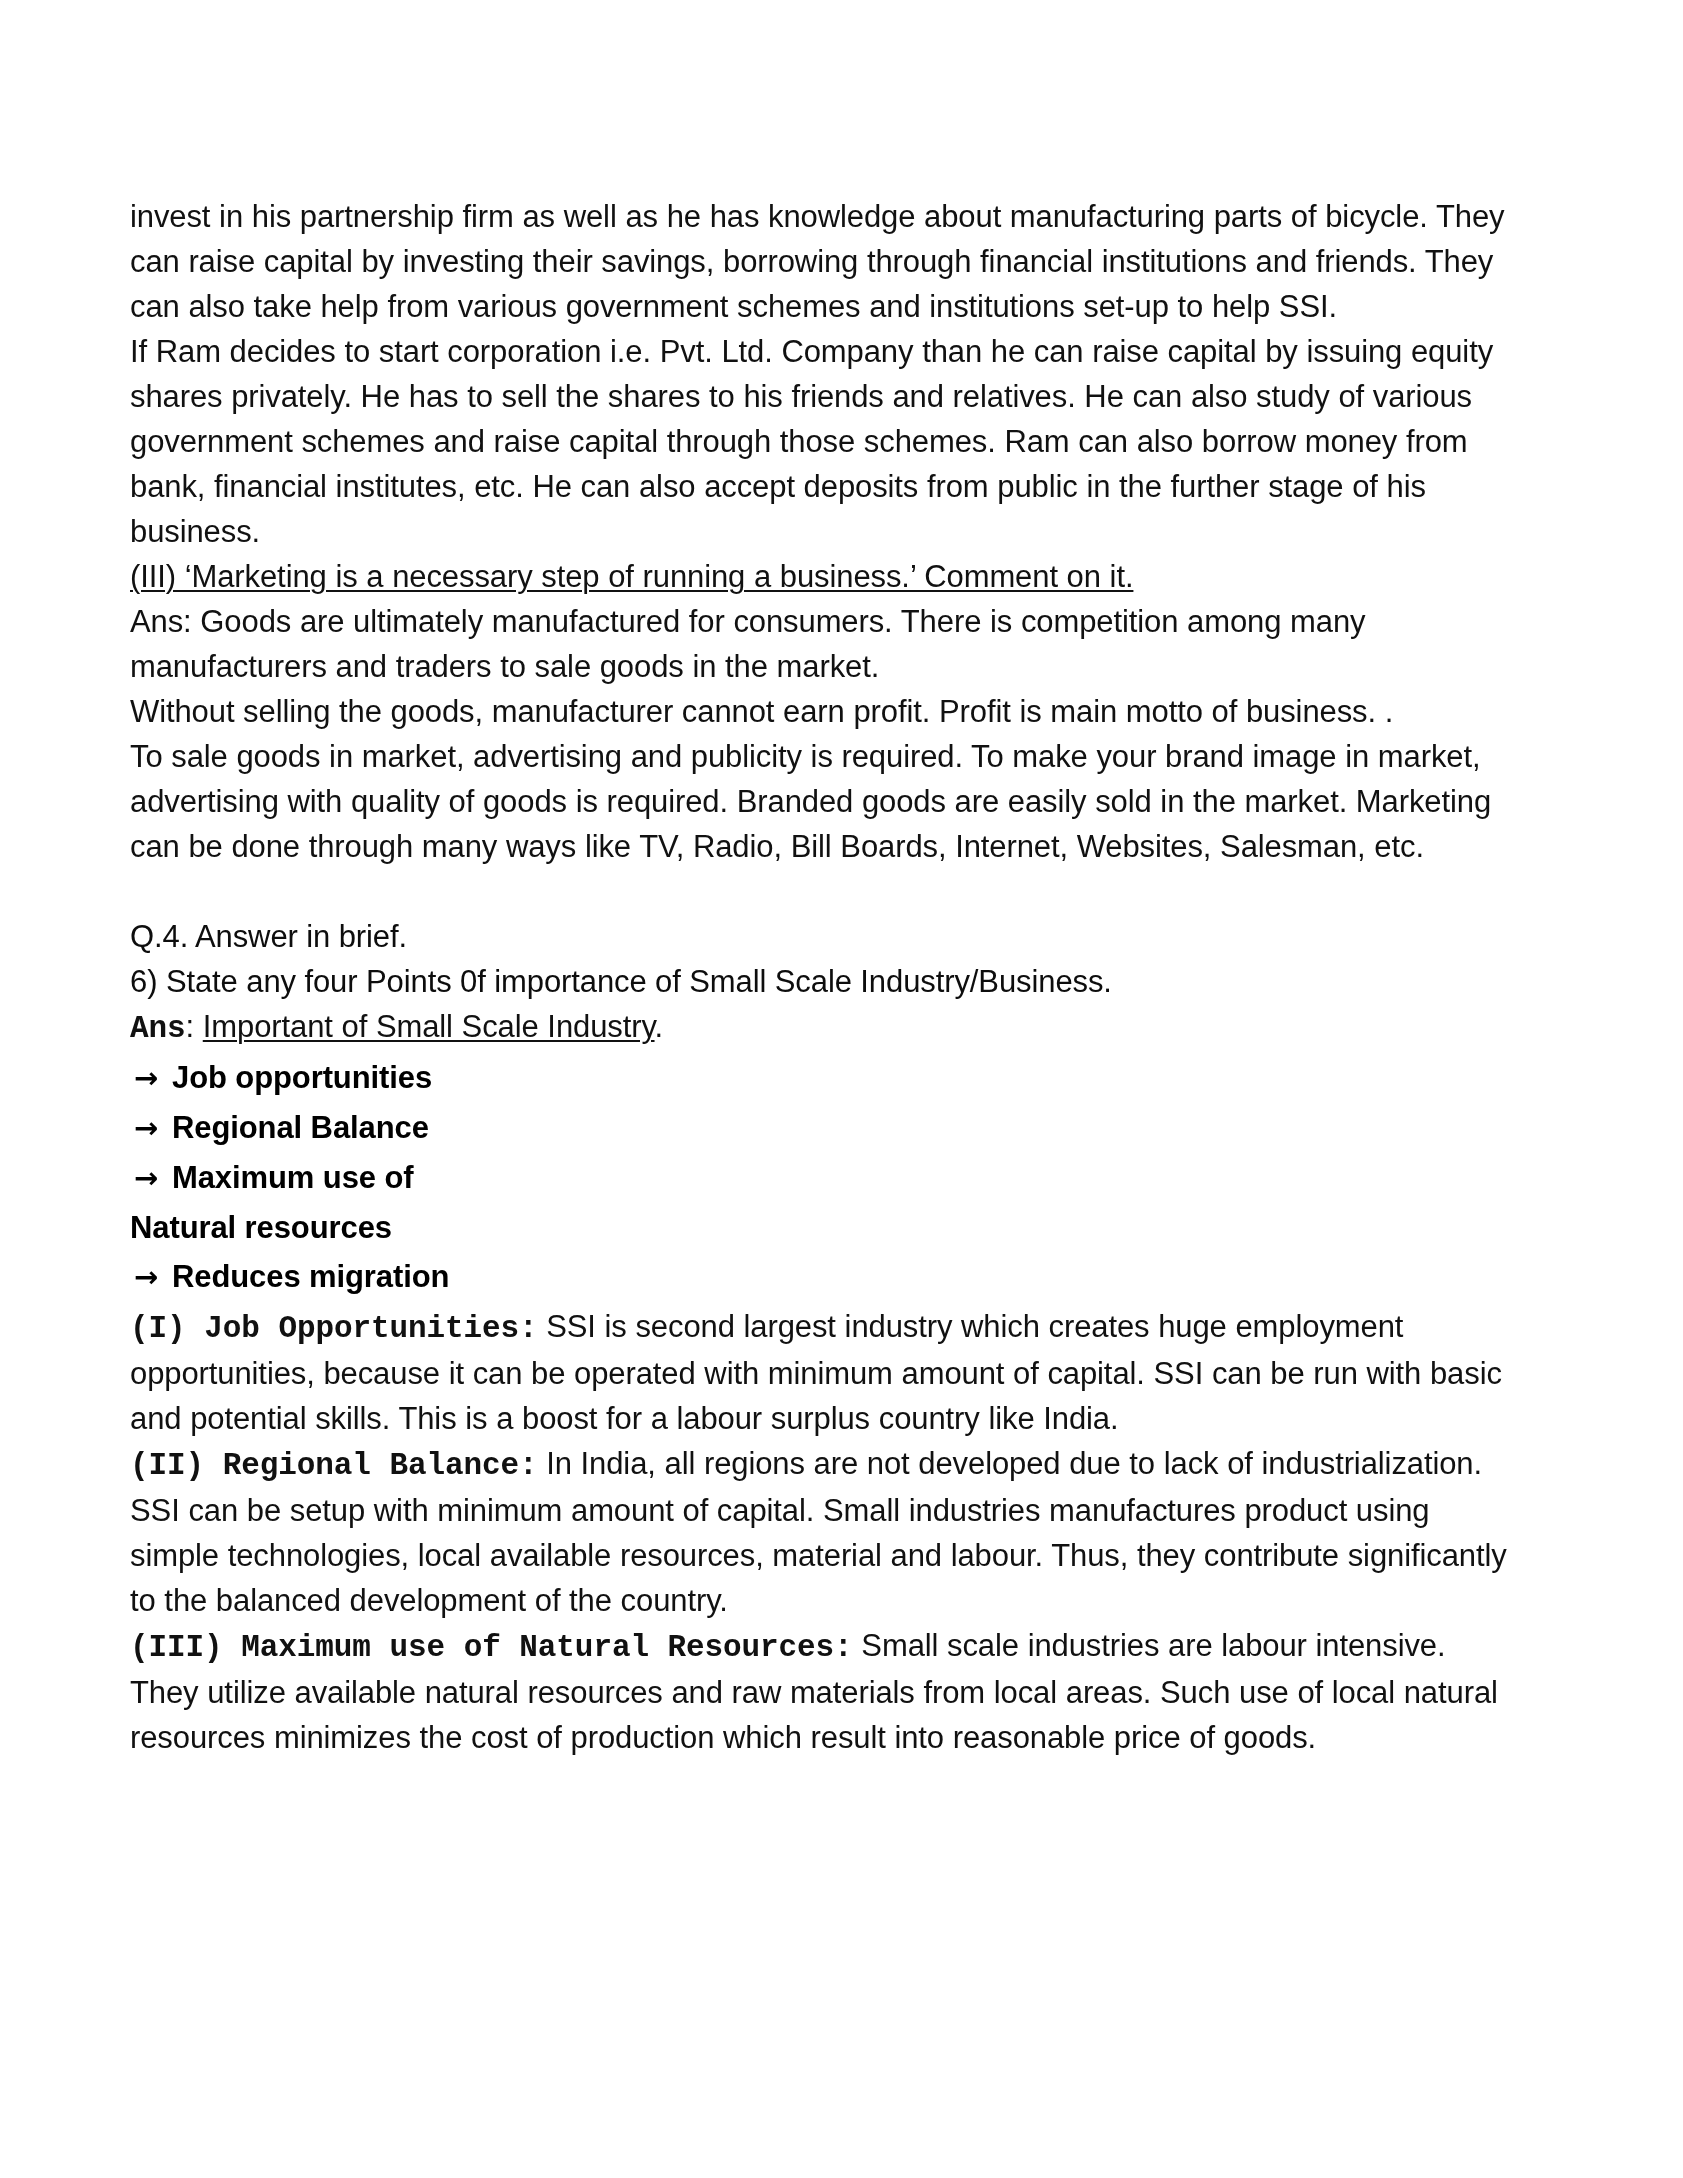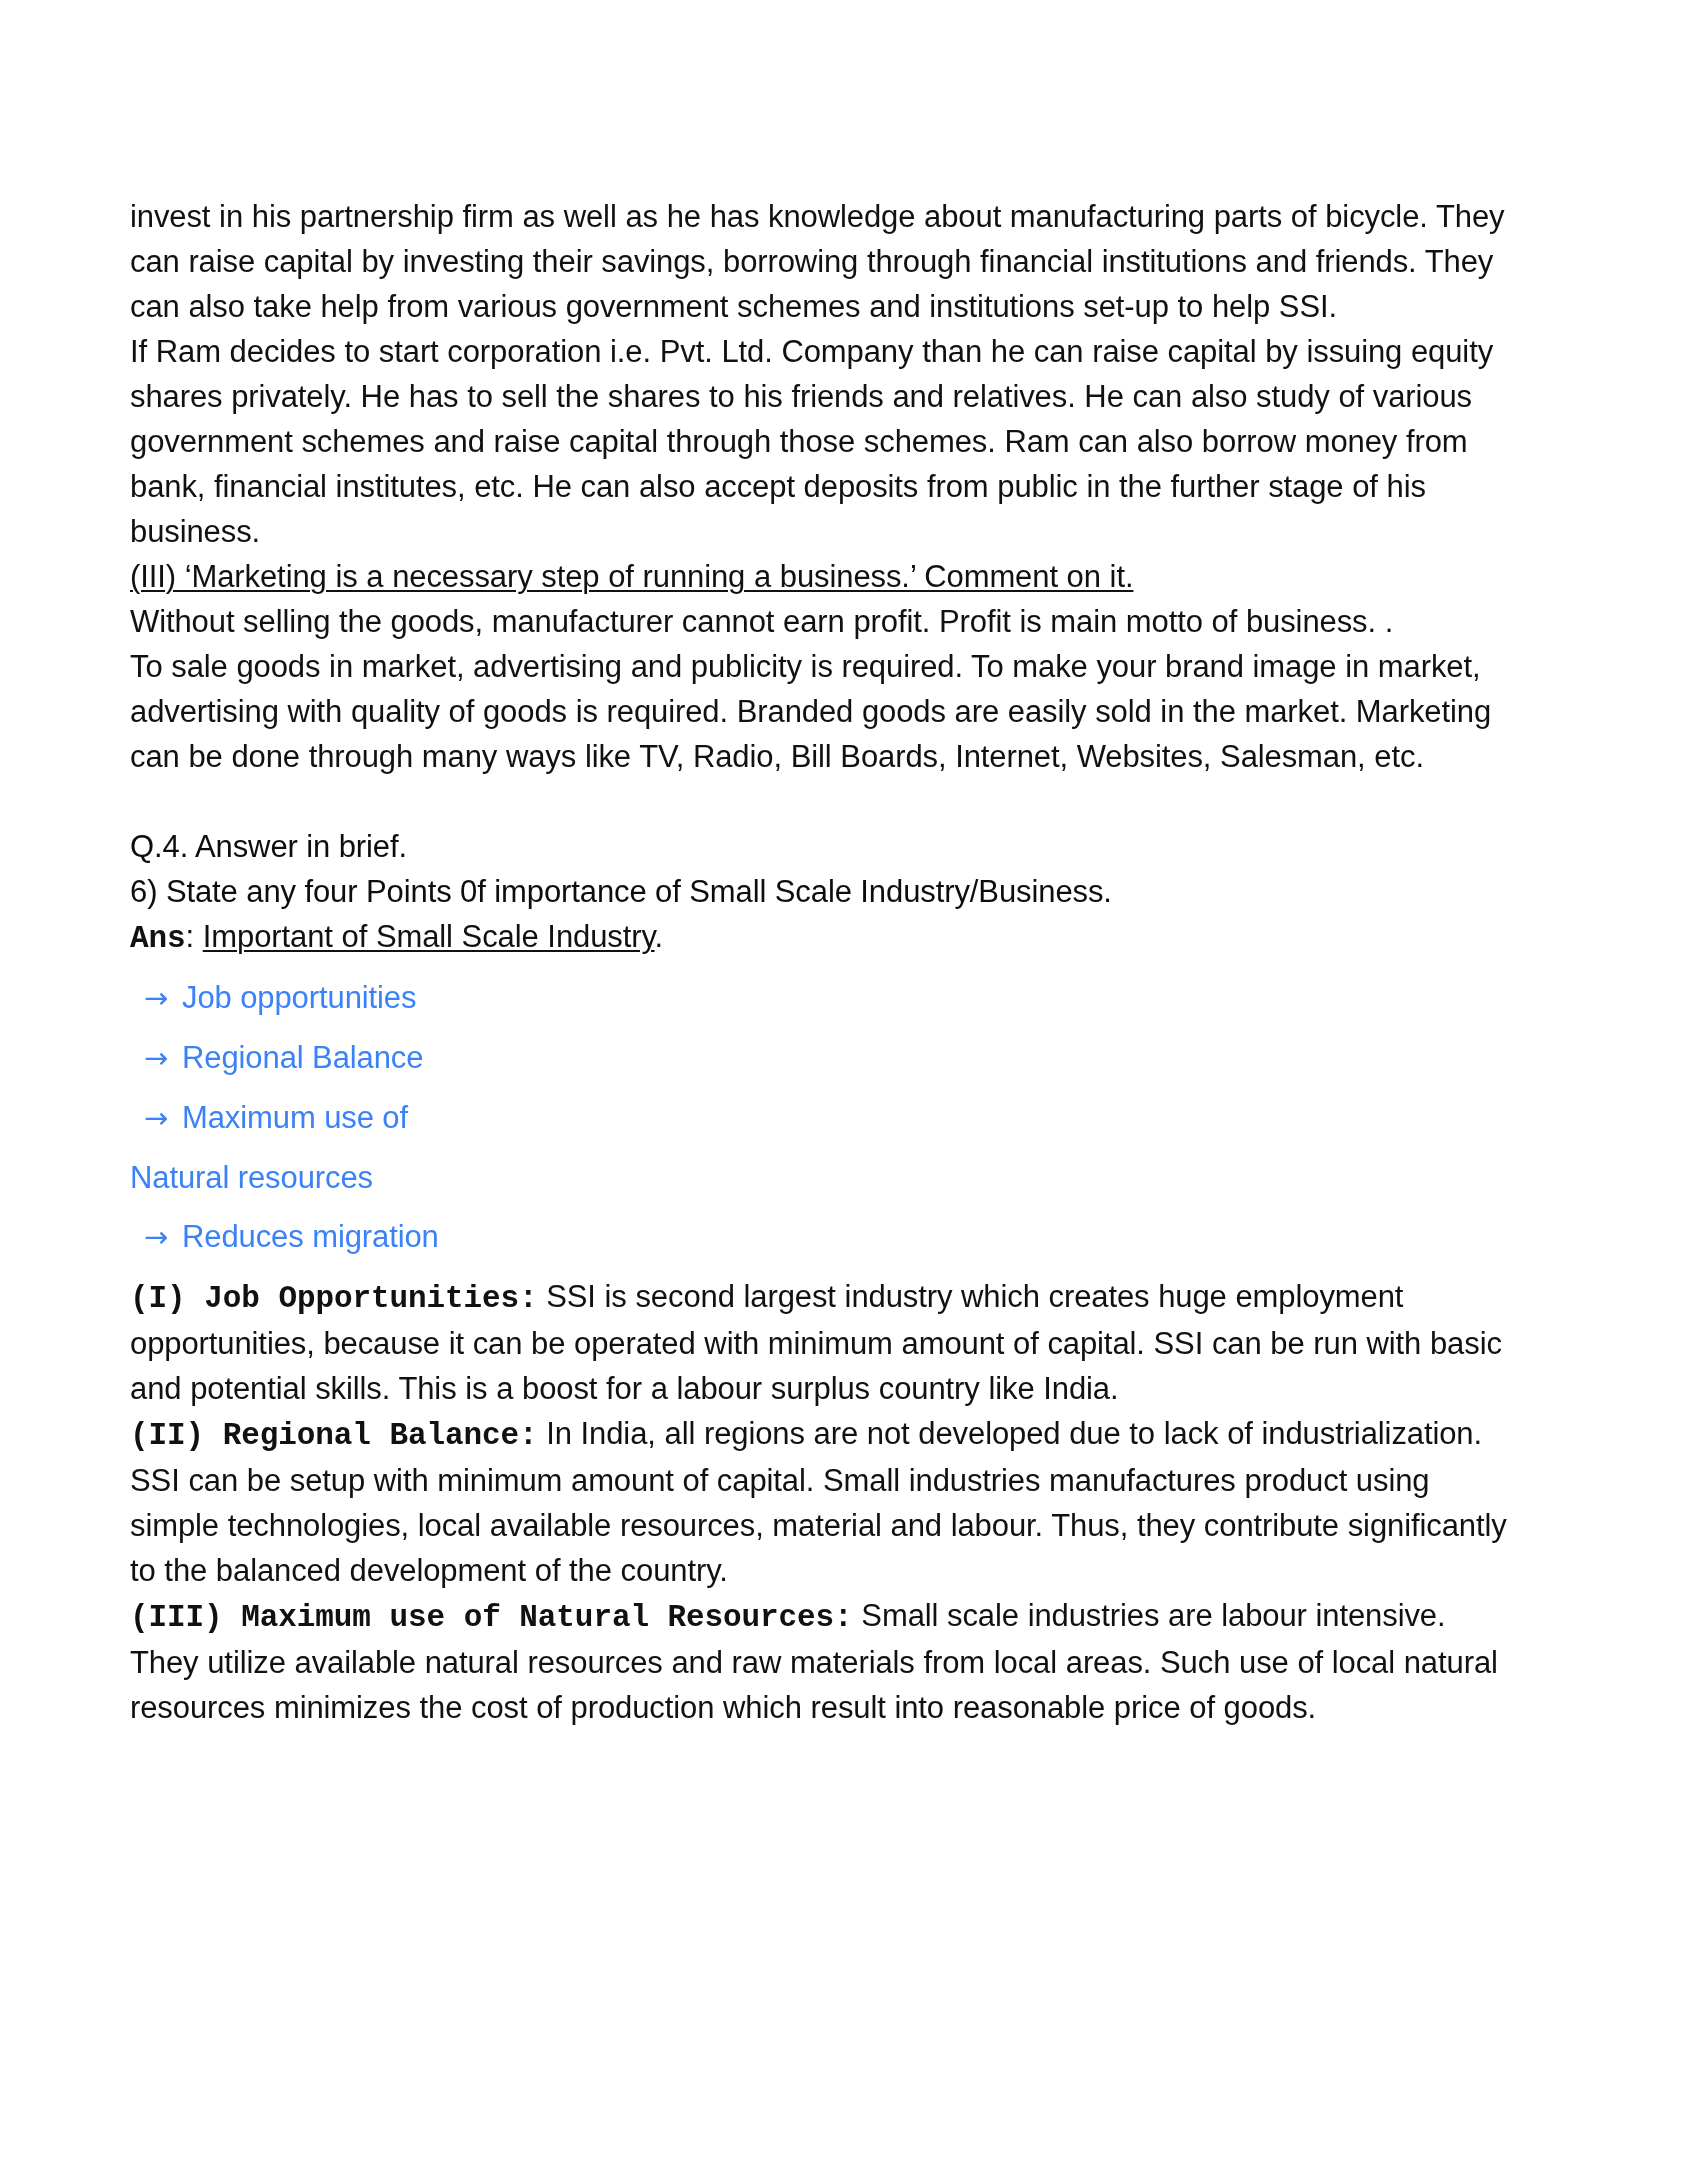--- a/index.html
+++ b/index.html
@@ -62,22 +62,23 @@
     line-height: 45px;
     font-weight: normal;
     letter-spacing: -0.1px;
     margin: 0;
     color: #0d0d0d;
   }
   .bullet-line {
     font-size: 31px;
     line-height: 45px;
     letter-spacing: -0.1px;
-    margin: 14px;
-    color: #3b82f6;
+    margin: 4px;
+    color: #000000;
+    font-weight: bold;
   }
   .arrow {
     display: inline-block;
     min-width: 38px;
     font-family: "DejaVu Sans", sans-serif;
     font-size: 29px;
   }
   .indent-none {
     margin-left: 0;
   }
@@ -87,20 +88,21 @@
 
 <div class="page">
   <div class="content">
 
     <p class="para">invest in his partnership firm as well as he has knowledge about manufacturing parts of bicycle. They can raise capital by investing their savings, borrowing through financial institutions and friends. They can also take help from various government schemes and institutions set-up to help SSI.</p>
 
     <p class="para">If Ram decides to start corporation i.e. Pvt. Ltd. Company than he can raise capital by issuing equity shares privately. He has to sell the shares to his friends and relatives. He can also study of various government schemes and raise capital through those schemes. Ram can also borrow money from bank, financial institutes, etc. He can also accept deposits from public in the further stage of his business.</p>
 
     <p class="para underline">(III) ‘Marketing is a necessary step of running a business.’ Comment on it. </p>
 
+    <p class="para">Ans: Goods are ultimately manufactured for consumers. There is competition among many manufacturers and traders to sale goods in the market.</p>
 
     <p class="para">Without selling the goods, manufacturer cannot earn profit. Profit is main motto of business. .</p>
 
     <p class="para">To sale goods in market, advertising and publicity is required. To make your brand image in market, advertising with quality of goods is required. Branded goods are easily sold in the market. Marketing can be done through many ways like TV, Radio, Bill Boards, Internet, Websites, Salesman, etc.</p>
 
 
     <div class="spacer-block"></div>
 
     <p class="heading">Q.4. Answer in brief.</p>
 

